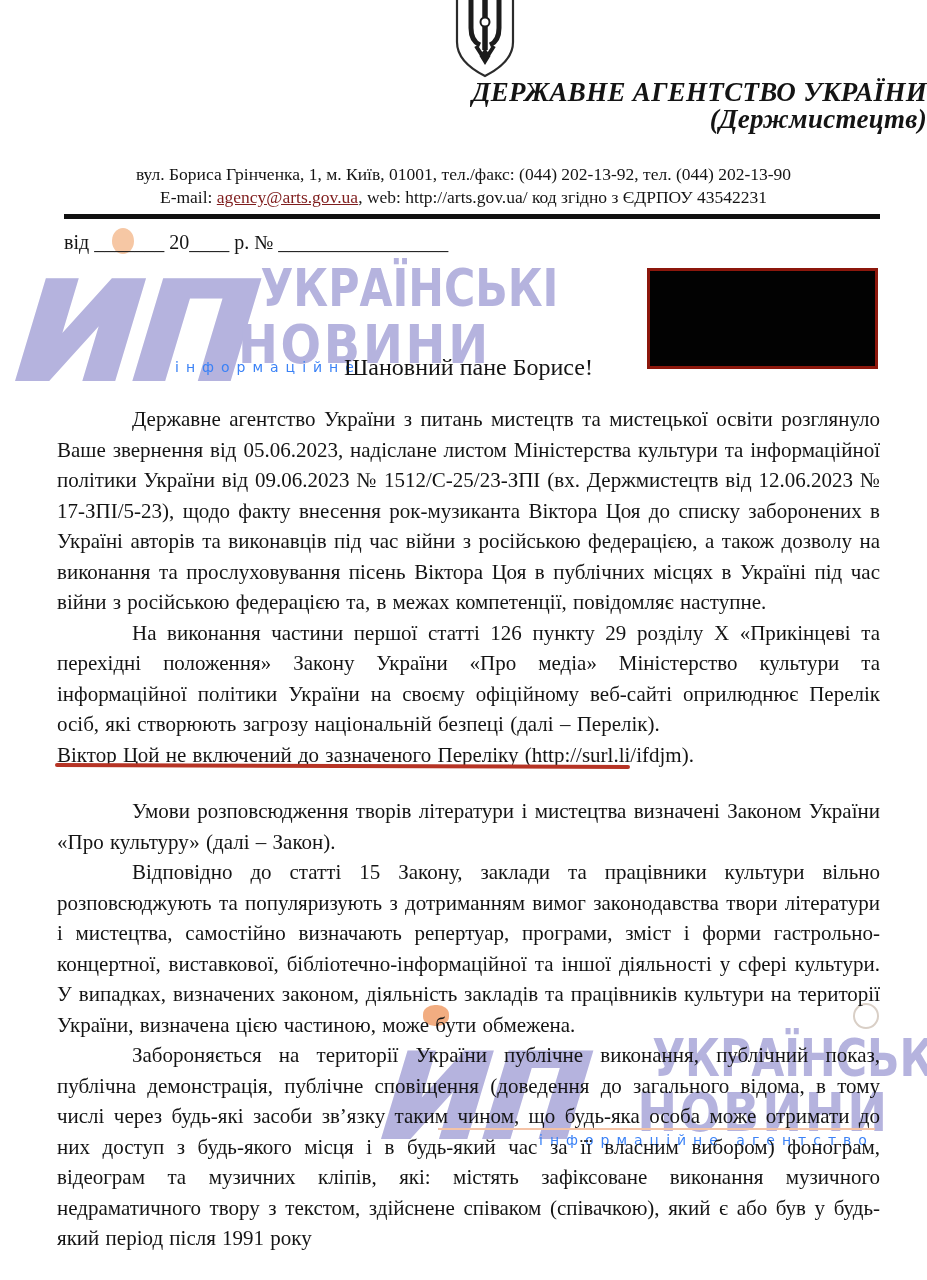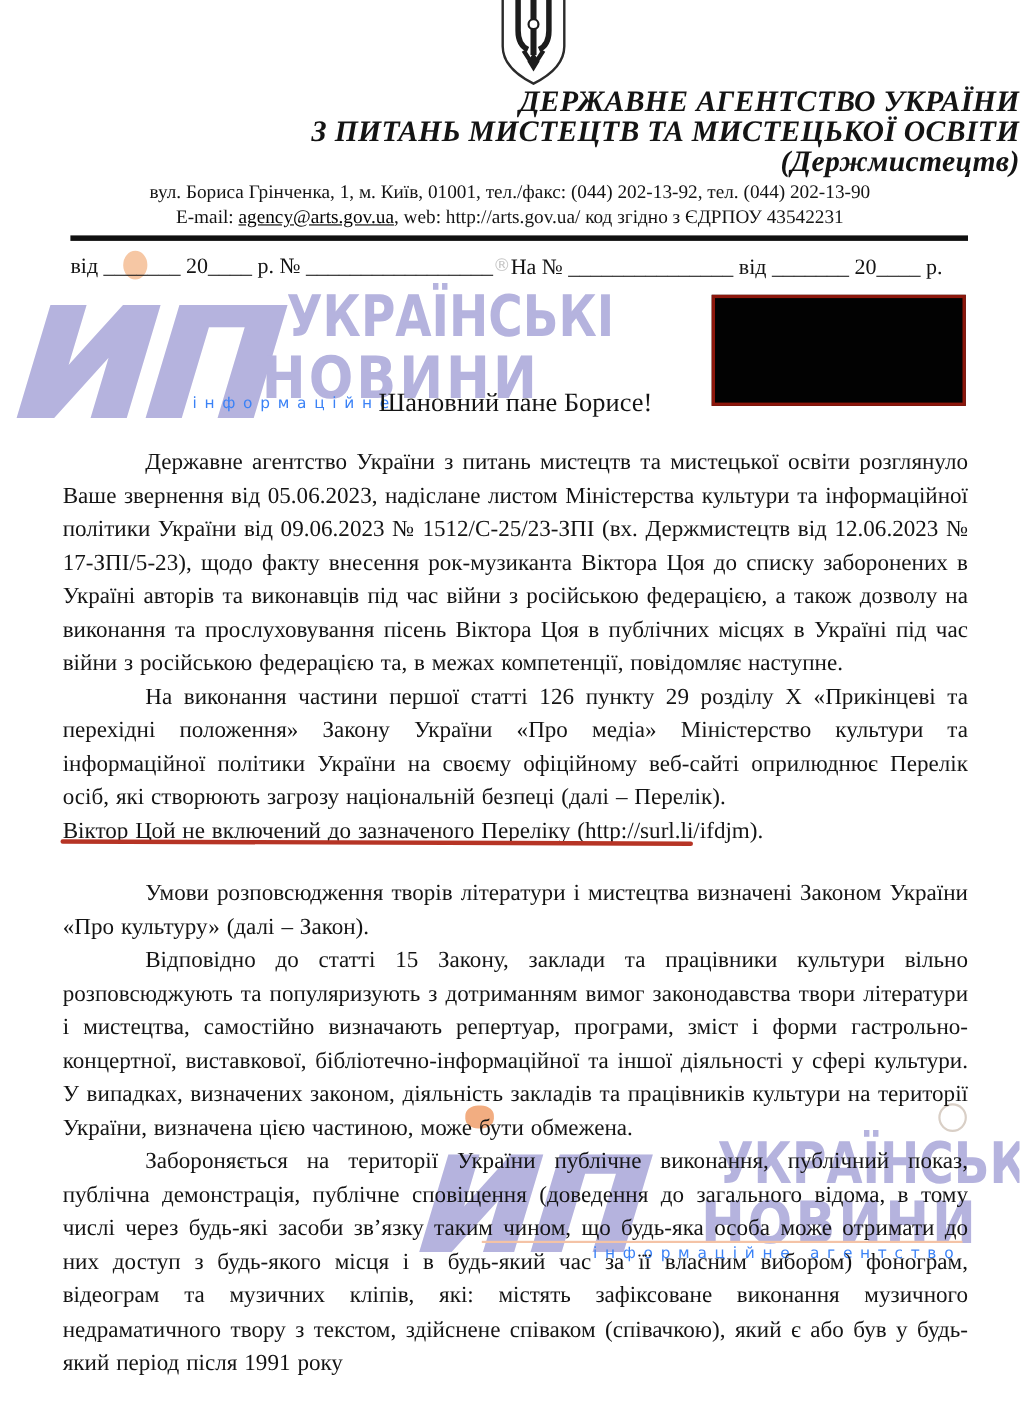--- a/index.html
+++ b/index.html
@@ -5,21 +5,21 @@
   html,body{margin:0;padding:0;background:#ffffff;}
   .page{position:relative;width:927px;height:1280px;background:#fff;overflow:hidden;
         font-family:"Liberation Serif",serif;color:#141414;}
   
   .emblem{position:absolute;top:-14px;left:447px;width:76px;height:94px;z-index:1;}
   
   .hdr{position:absolute;top:79px;left:0;width:100%;text-align:right;z-index:1;
        font-weight:bold;font-size:27px;line-height:27px;letter-spacing:.3px;font-style:italic;}
   .addr{position:absolute;top:163px;left:0;width:100%;text-align:center;z-index:1;
         font-size:17.5px;line-height:23px;}
-  .addr a{color:#000000;text-decoration:underline;}
+  .addr a{color:#7f1d1d;text-decoration:underline;}
   .rule{position:absolute;top:214px;left:64px;width:816px;height:5px;background:#101010;z-index:1;}
   
   .refrow{position:absolute;top:231px;left:64px;width:816px;display:flex;z-index:1;
           justify-content:flex-start;font-size:20px;white-space:nowrap;}
   .reg{color:#c6c6c6;font-family:"DejaVu Sans",sans-serif;font-size:16px;vertical-align:3px;}
   
   .wm{position:absolute;z-index:0;color:#b5b3de;font-family:"DejaVu Sans",sans-serif;font-weight:bold;}
   .wm-mono1{top:222px;left:16px;font-size:188px;line-height:1;font-style:italic;
             letter-spacing:-14px;transform:skewX(-6deg);}
   .wm-mono2{top:1002px;left:382px;font-size:162px;line-height:1;font-style:italic;
@@ -81,32 +81,30 @@
       <path d="M52 8 V42 Q52 55 43 59" fill="none" stroke="#1c1c1c" stroke-width="5"></path>
       <path d="M38 6 V64" fill="none" stroke="#1c1c1c" stroke-width="5.5"></path>
       <path d="M29 60 L38 74 L47 60" fill="none" stroke="#1c1c1c" stroke-width="4"></path>
       <path d="M38 62 l5.5 8 -5.5 9 -5.5 -9 z" fill="#1c1c1c"></path>
       <circle cx="38" cy="36" r="4.5" fill="#ffffff" stroke="#1c1c1c" stroke-width="2"></circle>
     </svg>
   </div>
 
   <div class="hdr">
     <div>ДЕРЖАВНЕ АГЕНТСТВО УКРАЇНИ</div>
-    <div>З ПИТАНЬ МИСТЕЦТВ ТА МИСТЕЦЬКОЇ ОСВІТИ</div>
     <div>(Держмистецтв)</div>
   </div>
   <div class="addr">
     <div>вул. Бориса Грінченка, 1, м. Київ, 01001, тел./факс: (044) 202-13-92, тел. (044) 202-13-90</div>
     <div><span>E-mail: </span><a href="#">agency@arts.gov.ua</a><span>, web: http://arts.gov.ua/ код згідно з ЄДРПОУ 43542231</span></div>
   </div>
   <div class="rule"></div>
 
   <div class="refrow">
     <span>від _______ 20____ р. № _________________</span>
-    <span><span class="reg">®</span><span>На № _______________ від _______ 20____ р.</span></span>
   </div>
 
   <div class="redact"></div>
 
   <div class="docbody">
     <div class="greet">Шановний пане Борисе!</div>
     <p>Державне агентство України з питань мистецтв та мистецької освіти розглянуло Ваше звернення від 05.06.2023, надіслане листом Міністерства культури та інформаційної політики України від 09.06.2023 № 1512/С-25/23-ЗПІ (вх. Держмистецтв від 12.06.2023 № 17-ЗПІ/5-23), щодо факту внесення рок-музиканта Віктора Цоя до списку заборонених в Україні авторів та виконавців під час війни з російською федерацією, а також дозволу на виконання та прослуховування пісень Віктора Цоя в публічних місцях в Україні під час війни з російською федерацією та, в межах компетенції, повідомляє наступне.</p>
     <p>На виконання частини першої статті 126 пункту 29 розділу Х «Прикінцеві та перехідні положення» Закону України «Про медіа» Міністерство культури та інформаційної політики України на своєму офіційному веб-сайті оприлюднює Перелік осіб, які створюють загрозу національній безпеці (далі – Перелік).</p>
     <p class="cont">
       <span>Віктор Цой не включений до зазначеного Переліку (http://surl.li/ifdjm).</span>

